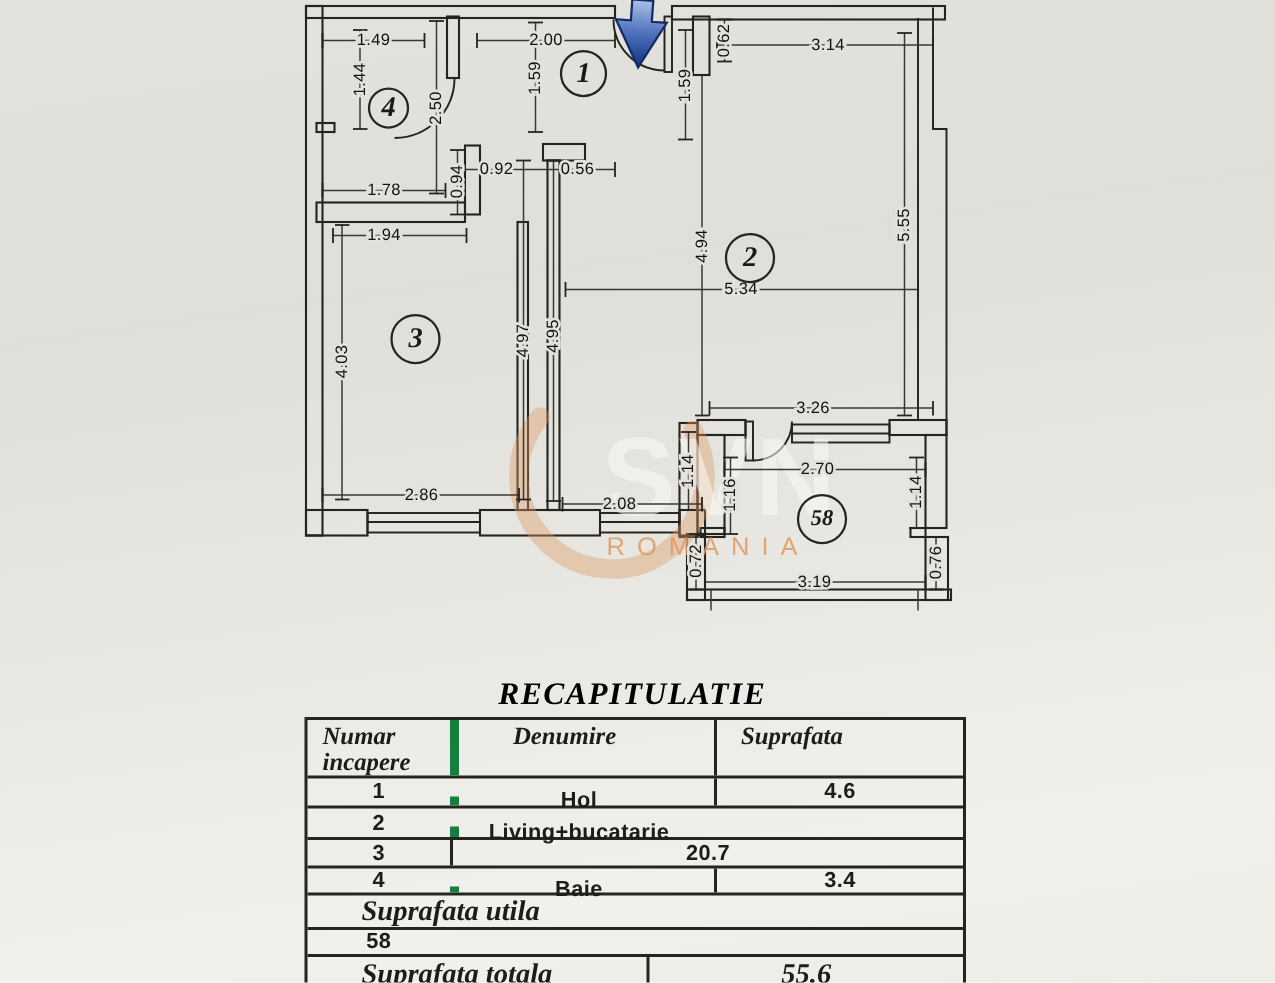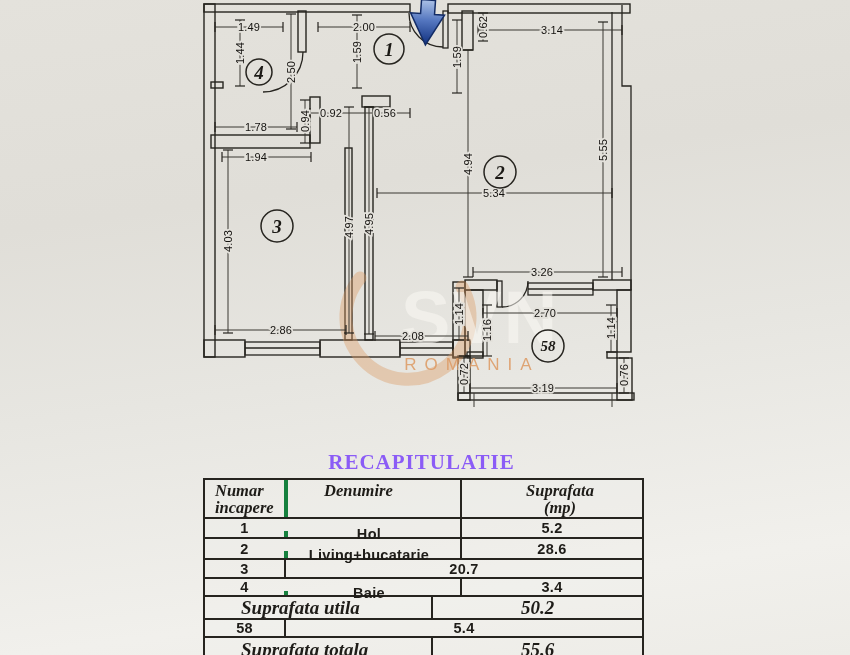--- a/index.html
+++ b/index.html
@@ -35,33 +35,33 @@
     fill:#fbf9f4;opacity:.55;text-anchor:middle;letter-spacing:2px;
   }
   text.wm-country{
     font-family:"Liberation Sans",sans-serif;font-size:17px;letter-spacing:8px;
     fill:#dd9a63;opacity:.85;text-anchor:middle;
   }
 
   
   #recap-title{
     position:absolute;left:203px;top:450px;width:437px;text-align:center;
-    font-family:"Liberation Serif",serif;font-weight:700;
-    font-size:21px;letter-spacing:1px;color:#8b5cf6;
+    font-family:"Liberation Serif",serif;font-style:italic;font-weight:700;
+    font-size:21px;letter-spacing:1px;color:#000000;
   }
   #recap-table{
     position:absolute;left:203px;top:478px;width:437px;
     border:2.5px solid #26241f;color:#1e1c18;background:rgba(240,239,235,.25);
   }
   .trow{display:flex;box-sizing:border-box;border-top:2px solid #26241f;align-items:stretch;}
   .trow:first-child{border-top:none;}
   .cell{box-sizing:border-box;display:flex;flex-direction:column;justify-content:center;}
-  .c1{width:79px;}
-  .c2{width:176px;border-left:4px solid #15803d;}
-  .c3{flex:1;border-left:2px solid #26241f;align-items:center;}
+  .c1{width:95px;}
+  .c2{width:176px;border-left:6px solid #15803d;}
+  .c3{flex:1;border-left:2px solid #26241f;}
   .cmerged{width:226px;}
   .th{font-family:"Liberation Serif",serif;font-style:italic;font-weight:700;
       font-size:16.5px;line-height:17px;justify-content:flex-start;padding-top:2px;}
   .th.c1{padding-left:10px;}
   .th.c2{padding-left:36px;}
   .th.c3{padding-left:16px;}
   .td{font-weight:700;font-size:14.5px;letter-spacing:.3px;text-align:center;}
   .td.c2{padding-right:10px;margin-top:12px;}
   .serifrow{font-family:"Liberation Serif",serif;font-style:italic;font-weight:700;font-size:19px;}
   .serifrow .lbl{text-align:left;padding-left:36px;}
@@ -250,52 +250,48 @@
     <div class="trow h-head">
       <div class="cell th c1">
         <div>Numar</div>
         <div>incapere</div>
       </div>
       <div class="cell th c2">
         <div>Denumire</div>
       </div>
       <div class="cell th c3">
         <div>Suprafata</div>
-        <div>(mp)</div>
       </div>
     </div>
 
     <div class="trow h-r1">
       <div class="cell td c1">1</div>
       <div class="cell td c2">Hol</div>
-      <div class="cell td c3">5.2</div>
+      <div class="cell td c3">4.6</div>
     </div>
     <div class="trow h-r2">
       <div class="cell td c1">2</div>
       <div class="cell td c2">Living+bucatarie</div>
-      <div class="cell td c3">28.6</div>
     </div>
     <div class="trow h-r3">
       <div class="cell td c1">3</div>
       <div class="cell td c3">20.7</div>
     </div>
     <div class="trow h-r4">
       <div class="cell td c1">4</div>
       <div class="cell td c2">Baie</div>
       <div class="cell td c3">3.4</div>
     </div>
 
     <div class="trow h-sub serifrow">
       <div class="cell cmerged lbl">Suprafata utila</div>
-      <div class="cell c3 val">50.2</div>
     </div>
 
     <div class="trow h-bal">
       <div class="cell td c1">58</div>
-      <div class="cell td c3">5.4</div>
     </div>
 
     <div class="trow h-tot serifrow">
       <div class="cell cmerged lbl">Suprafata totala</div>
       <div class="cell c3 val">55.6</div>
     </div>
   </div>
 </div>
 
 </body></html>

